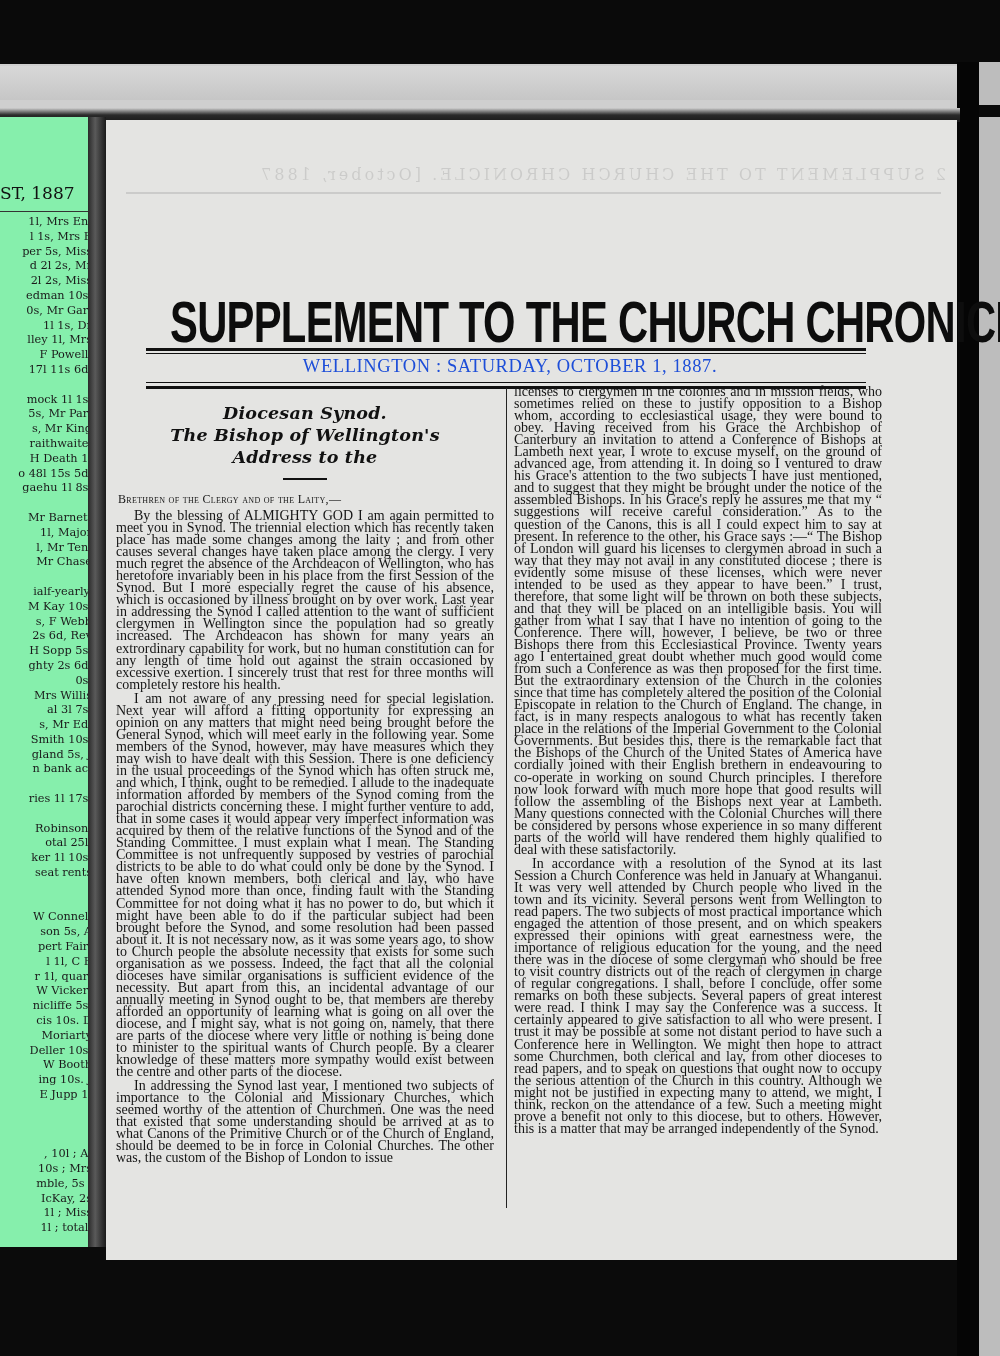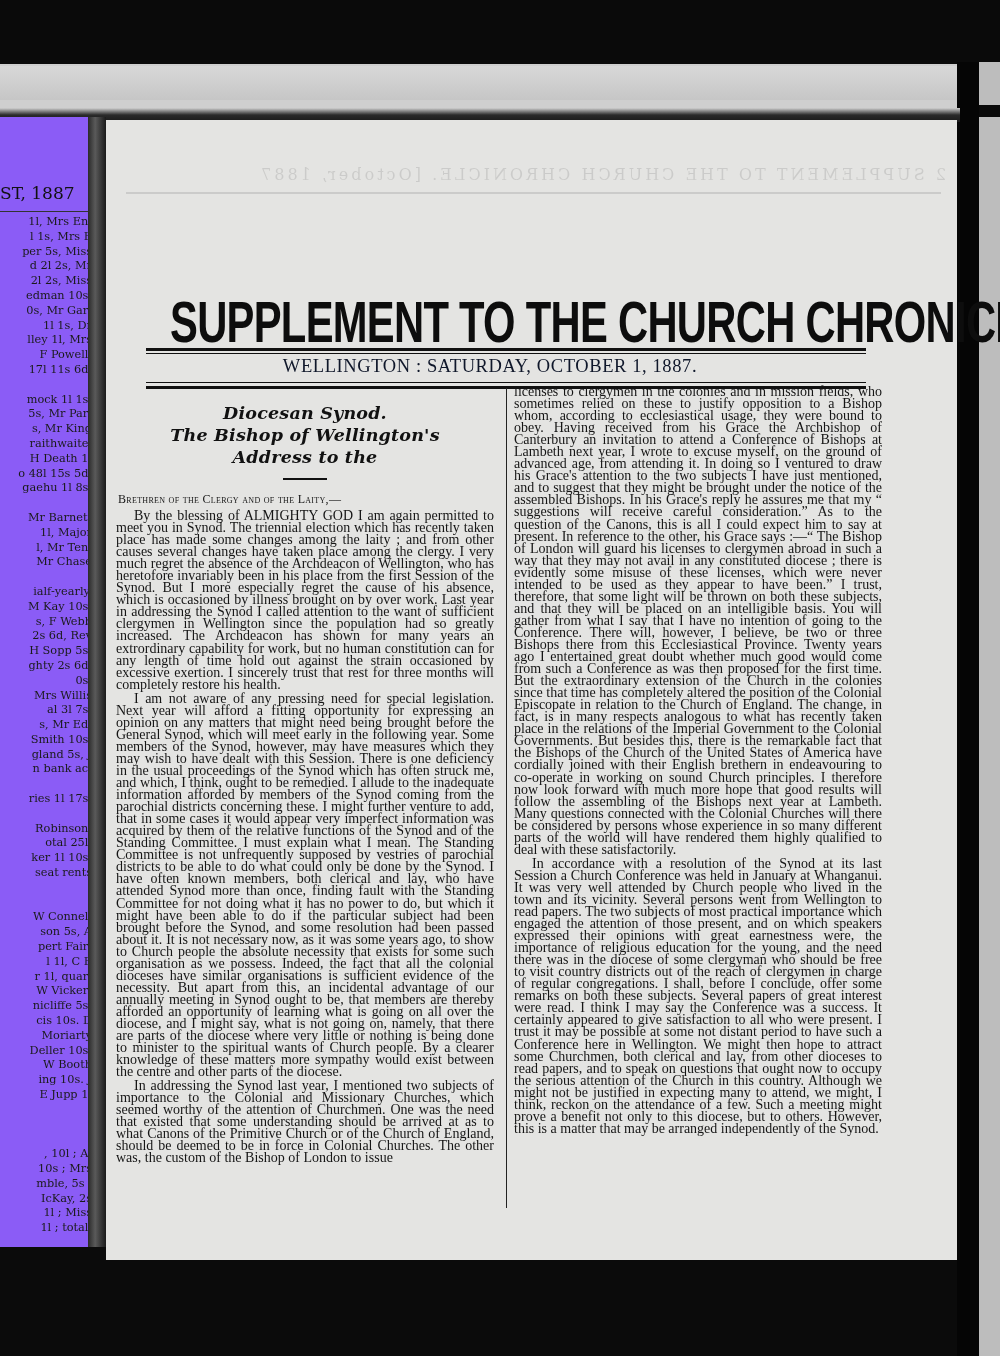--- a/index.html
+++ b/index.html
@@ -12,21 +12,21 @@
     .top-strip { position:absolute; left:0; top:0; width:1000px; height:62px; background:#0a0a0a; }
     .top-strip-light { position:absolute; left:0; top:64px; width:1000px; height:50px; background:#cfcfcf; }
     .top-strip-light2 { position:absolute; left:0; top:66px; width:960px; height:34px; background:linear-gradient(#d8d8d8,#c6c6c6); }
     .edge-right-bar { position:absolute; left:957px; top:62px; width:22px; height:1294px; background:#050505; }
     .edge-right-light { position:absolute; left:979px; top:62px; width:21px; height:1294px; background:#bdbdbd; }
     .edge-right-light2 { position:absolute; left:979px; top:105px; width:21px; height:12px; background:#0a0a0a; }
 
     
     .prev-page {
       position:absolute; left:0; top:117px; width:92px; height:1130px;
-      background:#8b5cf6; overflow:hidden;
+      background:#86efac; overflow:hidden;
     }
     .prev-page .header { position:absolute; top:66px; left:0; font-size:17px; color:#111; white-space:nowrap; }
     .prev-page .rule { position:absolute; top:94px; left:0; width:90px; border-top:1px solid #333; }
     .prev-page .lines { position:absolute; top:98px; left:0; width:92px; font-size:11.3px; line-height:14.8px; color:#1a1a1a; text-align:right; }
     .prev-page .lines div { white-space:nowrap; height:14.8px; }
     .gutter { position:absolute; left:88px; top:117px; width:18px; height:1130px;
       background:linear-gradient(90deg,#2a2a2a,#5a5a5a 40%,#3a3a3a 70%,#1a1a1a); }
     .gutter-top-shadow { position:absolute; left:0; top:108px; width:960px; height:14px;
       background:linear-gradient(#cfcfcf,#2a2a2a 50%,#1a1a1a); }
 
@@ -42,22 +42,22 @@
     .masthead {
       position:absolute; left:64px; top:168px; width:700px; text-align:center;
       font-family:"Liberation Sans Narrow","Liberation Sans",sans-serif;
       font-weight:bold; font-size:58px; color:#0d0d0d; letter-spacing:-1px;
       transform:scaleX(0.72); transform-origin:left top; white-space:nowrap;
     }
     .rule-double { position:absolute; left:40px; width:720px; }
     .rule-a { top:228px; border-top:3px solid #111; }
     .rule-a2 { top:233px; border-top:1px solid #111; }
     .dateline {
-      position:absolute; left:24px; top:236px; width:720px; text-align:center;
-      font-family:"Liberation Serif", serif; font-size:18.5px; letter-spacing:0.6px; color:#0f172a;
+      position:absolute; left:44px; top:236px; width:720px; text-align:center;
+      font-family:"Liberation Serif", serif; font-size:18.5px; letter-spacing:0.6px; color:#1d4ed8;
     }
     .rule-b { top:262px; border-top:1px solid #111; }
     .rule-b2 { top:266px; border-top:3px solid #111; }
 
     .col { position:absolute; font-family:"Liberation Serif", serif; color:#151515; }
     .col-left { left:10px; top:282px; width:378px; }
     .col-right { left:408px; top:266px; width:368px; }
     .col-divider { position:absolute; left:400px; top:268px; width:0; height:820px; border-left:1.5px solid #222; }
 
     .article-title {

